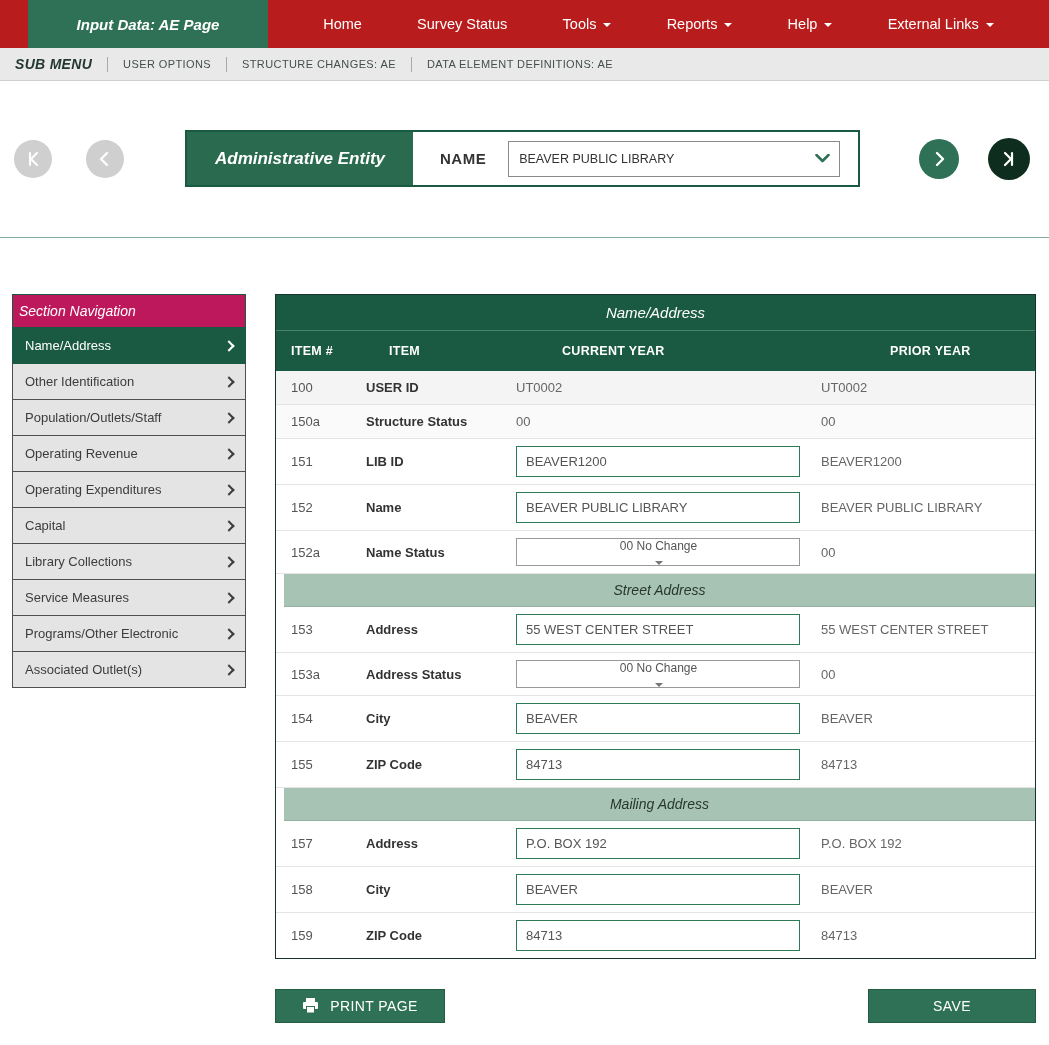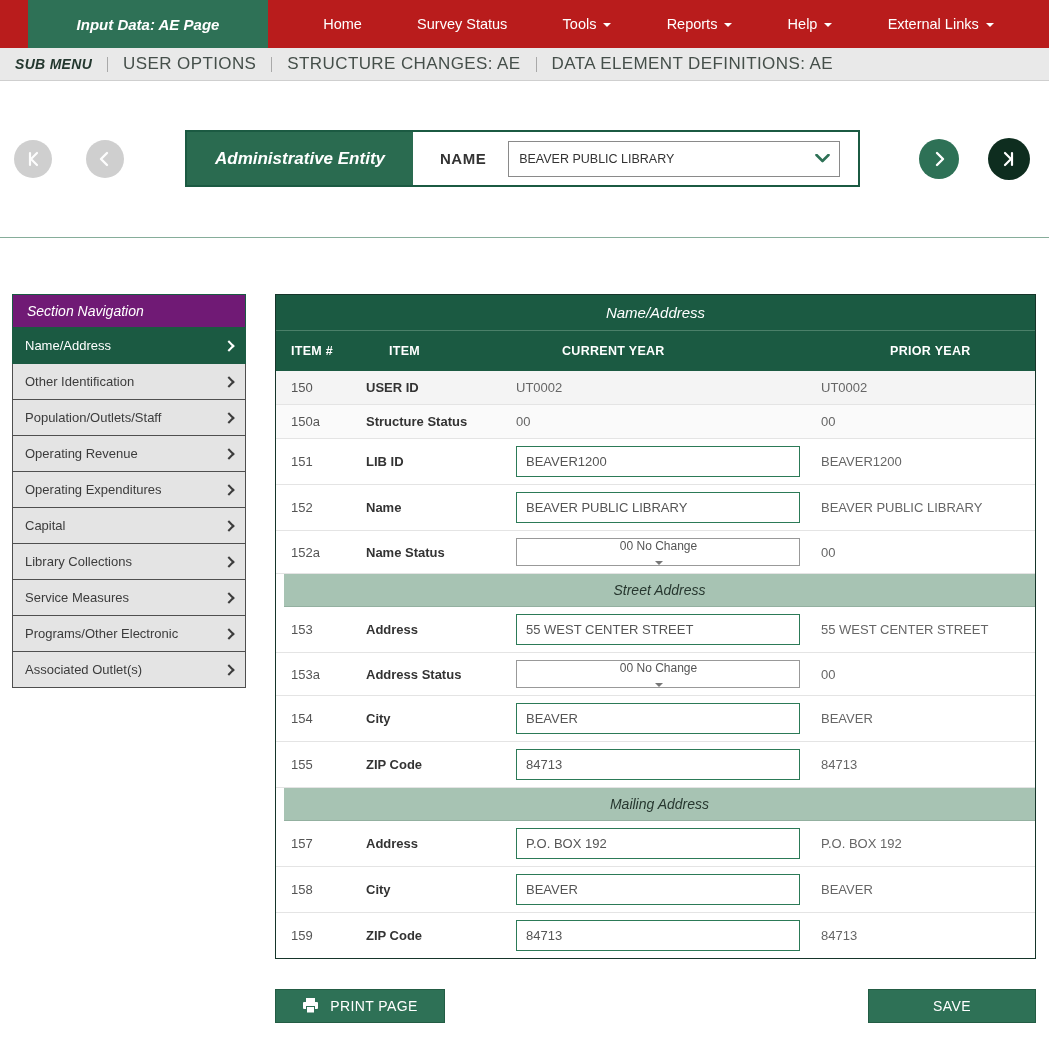--- a/index.html
+++ b/index.html
@@ -18,21 +18,21 @@
     display:flex; align-items:center; justify-content:center; cursor:pointer;
   }
   .nav-items { flex:1; display:flex; align-items:center; justify-content:space-evenly; }
   .nav-item { color:#fff; font-size:14.5px; display:flex; align-items:center; gap:7px; cursor:pointer; white-space:nowrap; }
   .caret-down { width:0; height:0; border-left:4px solid transparent; border-right:4px solid transparent; border-top:4px solid #fff; margin-top:2px; }
 
   
   .submenu { height:33px; background:#e9e9e9; border-bottom:1px solid #cfcfcf; display:flex; align-items:center; padding-left:15px; }
   .submenu-title { color:#24382f; font-weight:bold; font-style:italic; font-size:14px; letter-spacing:.3px; }
   .submenu-sep { width:1px; height:15px; background:#a9a9a9; margin:0 15px; }
-  .submenu-link { color:#454f4a; font-size:17px; letter-spacing:.4px; cursor:pointer; white-space:nowrap; }
+  .submenu-link { color:#454f4a; font-size:11px; letter-spacing:.4px; cursor:pointer; white-space:nowrap; }
 
   
   .record-nav { display:flex; align-items:center; margin:49px 15px 0 14px; }
   .circle { width:38px; height:38px; border-radius:50%; border:none; padding:0; display:flex; align-items:center; justify-content:center; cursor:pointer; flex:0 0 auto; }
   .circle.gray  { background:#cfcfcf; }
   .circle.green { background:#2e7156; width:40px; height:40px; }
   .circle.dark  { background:#0e2d1f; width:42px; height:42px; }
   .sp-a { width:34px; } .sp-b { width:61px; } .sp-c { width:59px; } .sp-d { width:29px; }
 
   .entity-box { display:flex; align-items:center; border:2px solid #1b5a42; height:57px; width:675px; background:#fff; flex:0 0 auto; }
@@ -47,21 +47,21 @@
     display:flex; align-items:center; justify-content:space-between;
     padding:0 9px 0 10px; font-size:12.5px; color:#333; cursor:pointer;
   }
 
   .divider { border:0; border-top:1px solid #86ad9a; margin:50px 0 0 0; }
 
   
   .content { display:flex; align-items:flex-start; margin:56px 13px 0 12px; }
 
   .sidebar { width:234px; flex:0 0 auto; }
-  .side-header { background:#701a75; border:1px solid #1b5a42; color:#fff; font-style:italic; font-size:14px; padding:8px 14px; }
+  .side-header { background:#be185d; border:1px solid #1b5a42; color:#fff; font-style:italic; font-size:14px; padding:8px 6px; }
   .side-item {
     background:#e4e4e4; color:#3c3c3c; font-size:13px; padding:10px 12px;
     border:1px solid #4f4f4f; border-top:0;
     display:flex; justify-content:space-between; align-items:center; cursor:pointer;
   }
   .side-item.active { background:#1b5a42; color:#fff; border-color:#1b5a42; }
   .chev { display:inline-block; width:8px; height:8px; border-right:2px solid currentColor; border-bottom:2px solid currentColor; transform:rotate(-45deg); flex:0 0 auto; }
 
   .table-wrap { margin-left:29px; width:761px; border:1px solid #16352a; background:#fff; }
   .table-title { background:#1b5a42; color:#fff; font-style:italic; font-size:15px; text-align:center; padding:9px 0; }
@@ -232,21 +232,21 @@
   <div class="table-wrap">
     <div class="table-title">Name/Address</div>
     <div class="thead">
       <div class="c-num">ITEM #</div>
       <div class="c-item">ITEM</div>
       <div class="c-cur">CURRENT YEAR</div>
       <div class="c-prior">PRIOR YEAR</div>
     </div>
 
     <div class="trow shade1">
-      <div class="c-num">150</div>
+      <div class="c-num">100</div>
       <div class="c-item">USER ID</div>
       <div class="c-cur">UT0002</div>
       <div class="c-prior">UT0002</div>
     </div>
 
     <div class="trow shade2">
       <div class="c-num">150a</div>
       <div class="c-item">Structure Status</div>
       <div class="c-cur">00</div>
       <div class="c-prior">00</div>

